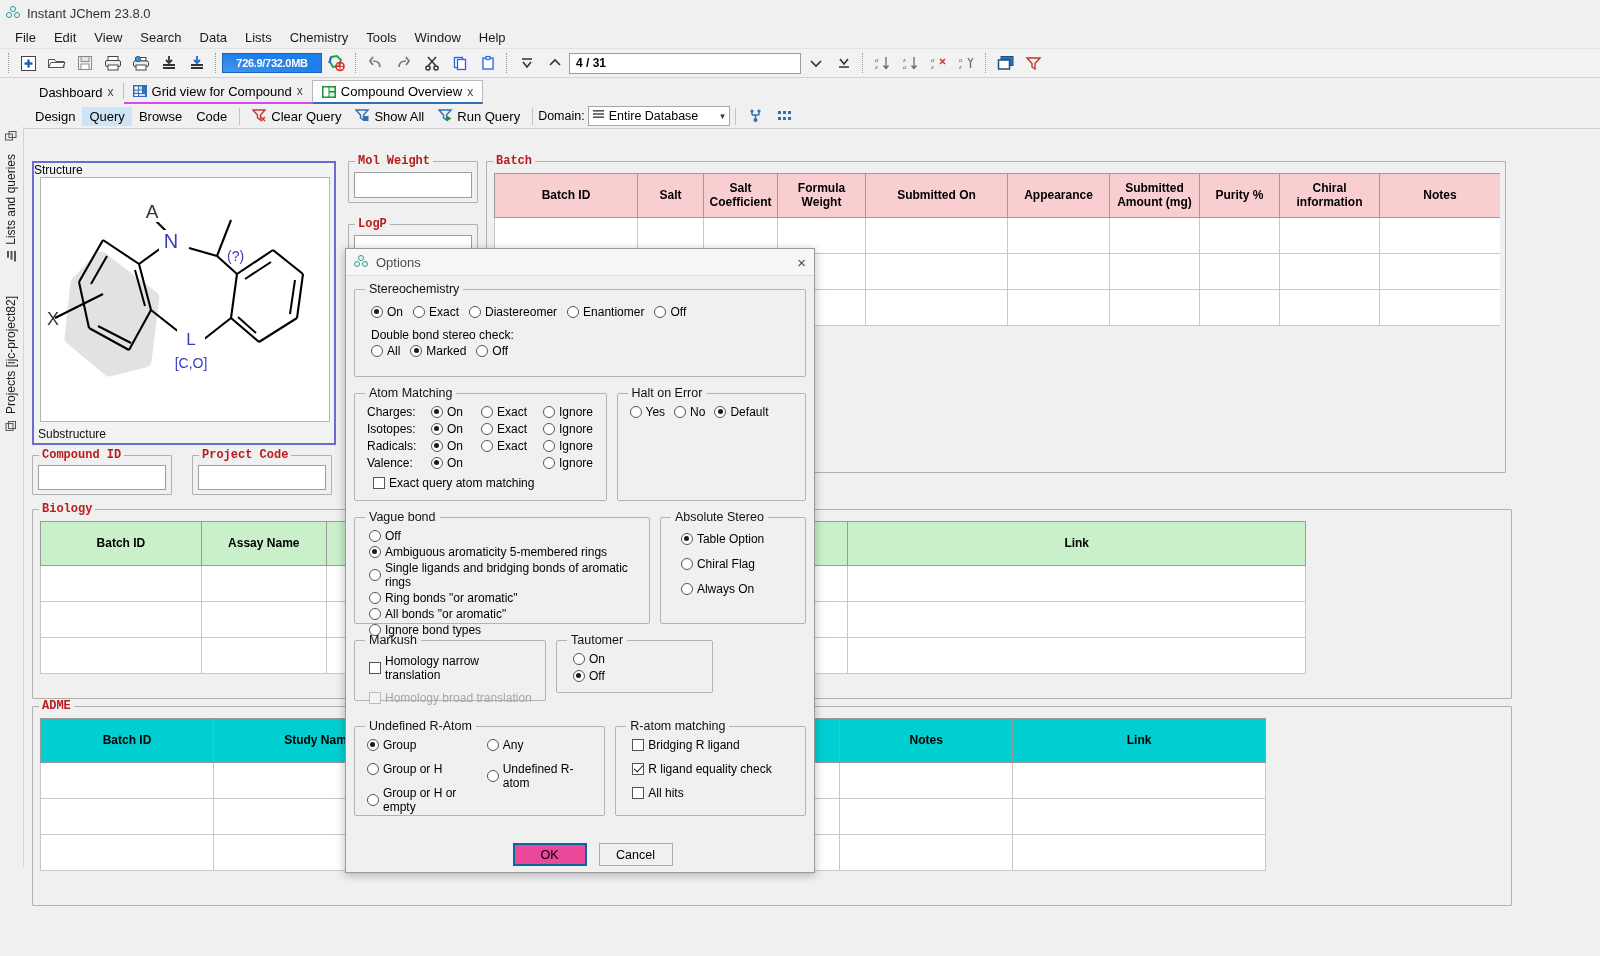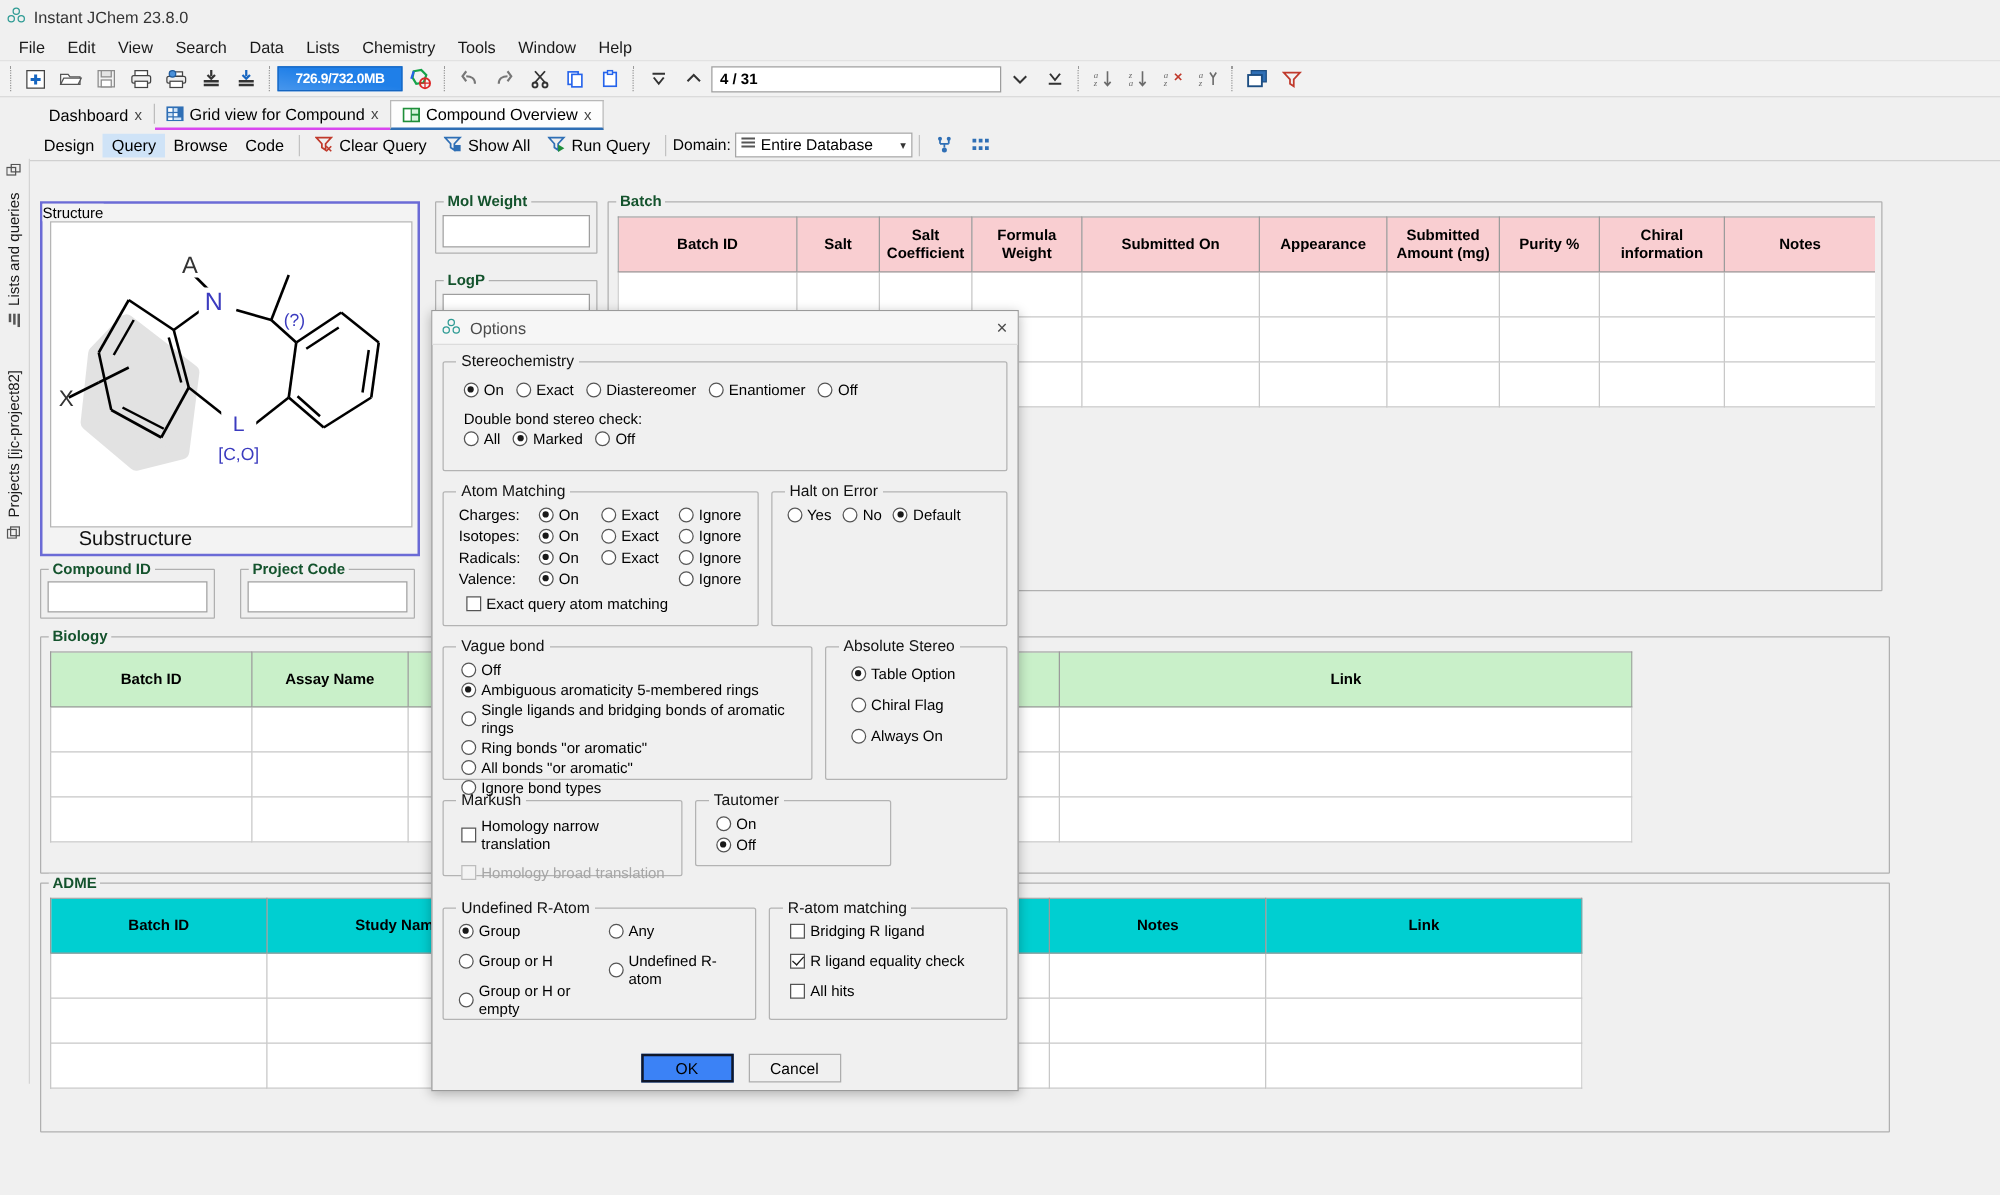--- a/index.html
+++ b/index.html
@@ -106,36 +106,36 @@
     padding: 4px 4px;
   }
 
   
   .canvas { position: absolute; left: 24px; top: 153px; width: 1576px; height: 800px; background: #f0f0f0; }
 
   
   .grp { position: absolute; border: 1px solid #b0b0b0; border-radius: 1px; }
   .grp > .grp-title {
     position: absolute; top: -8px; left: 6px; padding: 0 3px;
-    background: #f0f0f0; font-size: 12px; font-weight: bold; color: #14532d;
+    background: #f0f0f0; font-size: 12px; font-weight: bold; color: #b91c1c; font-family: Liberation Mono, monospace;
   }
 
   .txtfield { background: #fff; border: 1px solid #9e9e9e; }
 
   
   .struct-wrap {
     position: absolute; left: 8px; top: 8px; width: 304px; height: 284px;
     border: 2px solid #6b6bd6; background: #f3f3f3;
   }
   .struct-inner {
     position: absolute; left: 6px; top: 14px; width: 290px; height: 245px;
     background: #fff; border: 1px solid #b5b5b5;
   }
   .struct-caption {
-    position: absolute; left: 4px; bottom: 2px; font-size: 16px; color: #111; margin-left: 25px;
+    position: absolute; left: 4px; bottom: 2px; font-size: 12px; color: #111;
   }
 
   
   table.dgrid { border-collapse: collapse; width: 100%; table-layout: fixed; }
   table.dgrid th {
     font-size: 12px; font-weight: bold; text-align: center;
     border: 1px solid #9b9b9b; padding: 4px 2px; line-height: 1.15;
     height: 44px; vertical-align: middle;
   }
   table.dgrid td {
@@ -193,21 +193,21 @@
 
   .dlg-buttons {
     position: absolute; left: 0; right: 0; bottom: 8px;
     display: flex; justify-content: center; gap: 12px;
   }
   .btn {
     min-width: 74px; height: 23px; font-size: 12.5px;
     background: #f0f0f0; border: 1px solid #adadad; cursor: default;
     display: flex; align-items: center; justify-content: center;
   }
-  .btn.primary { border: 2px solid #0f172a; background: #3b82f6; margin-left: 25px; }
+  .btn.primary { border: 2px solid #0369a1; background: #ec4899; margin-left: 25px; }
 </style>
 </head>
 <body>
 
 <div id="app">
 
   <div class="titlebar">
     <span class="tri-icon">
         <i></i>
         <i></i>

